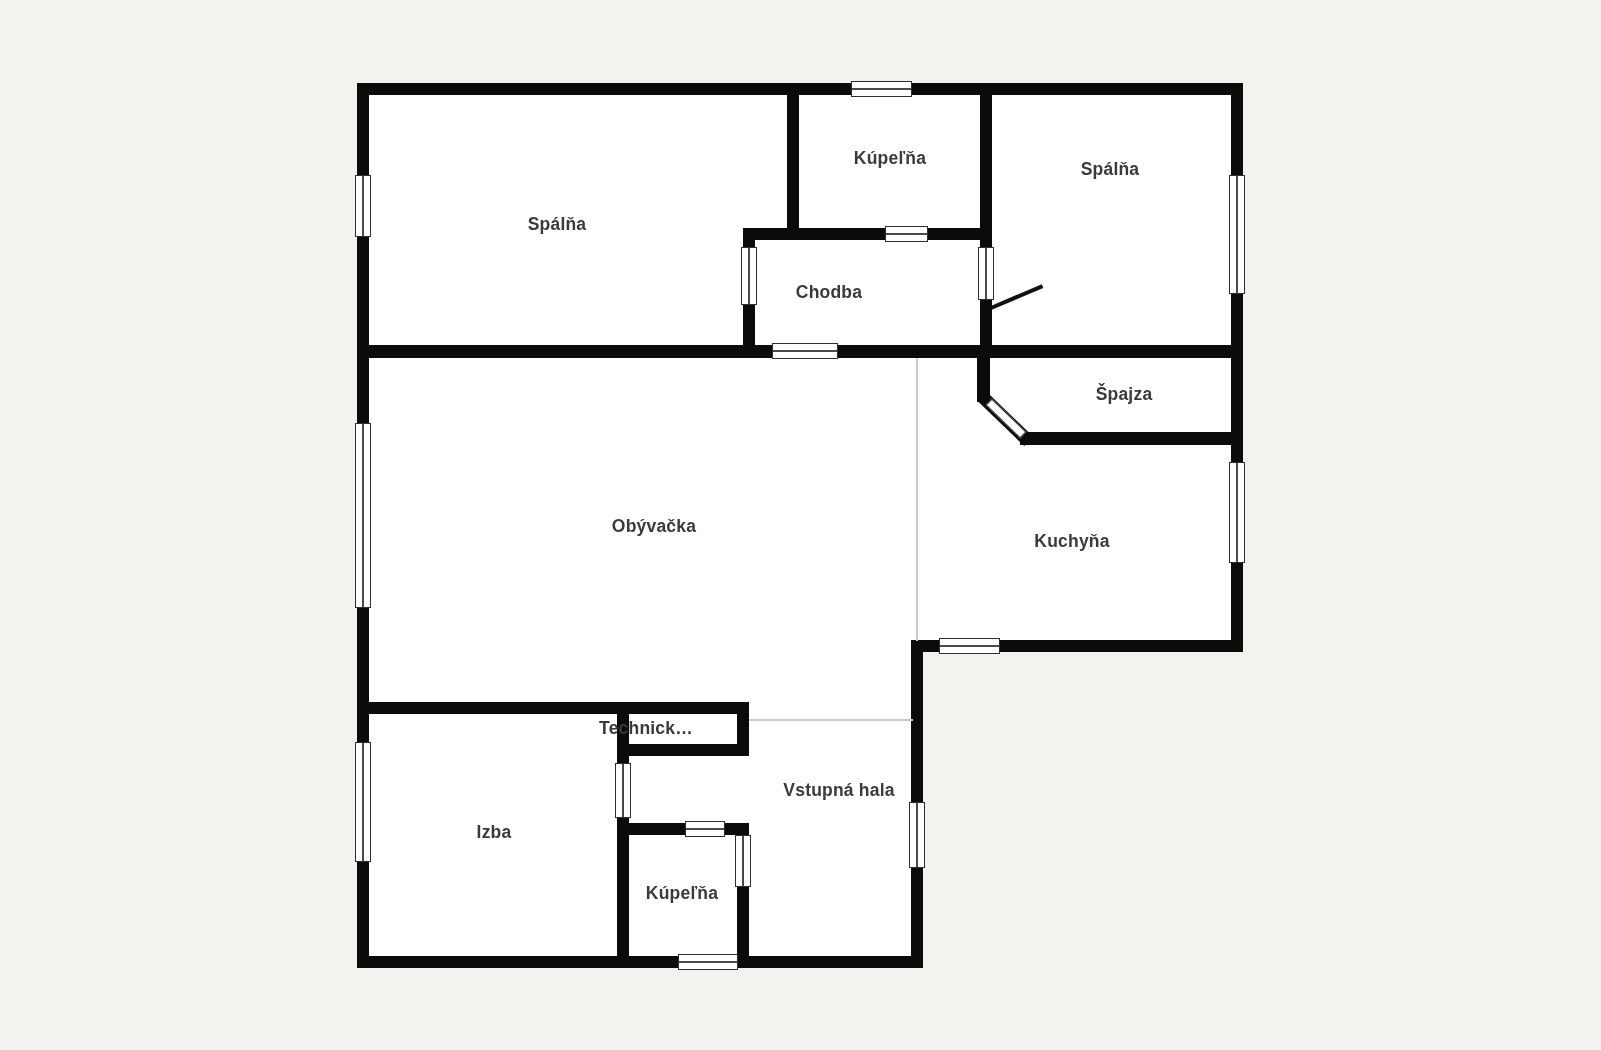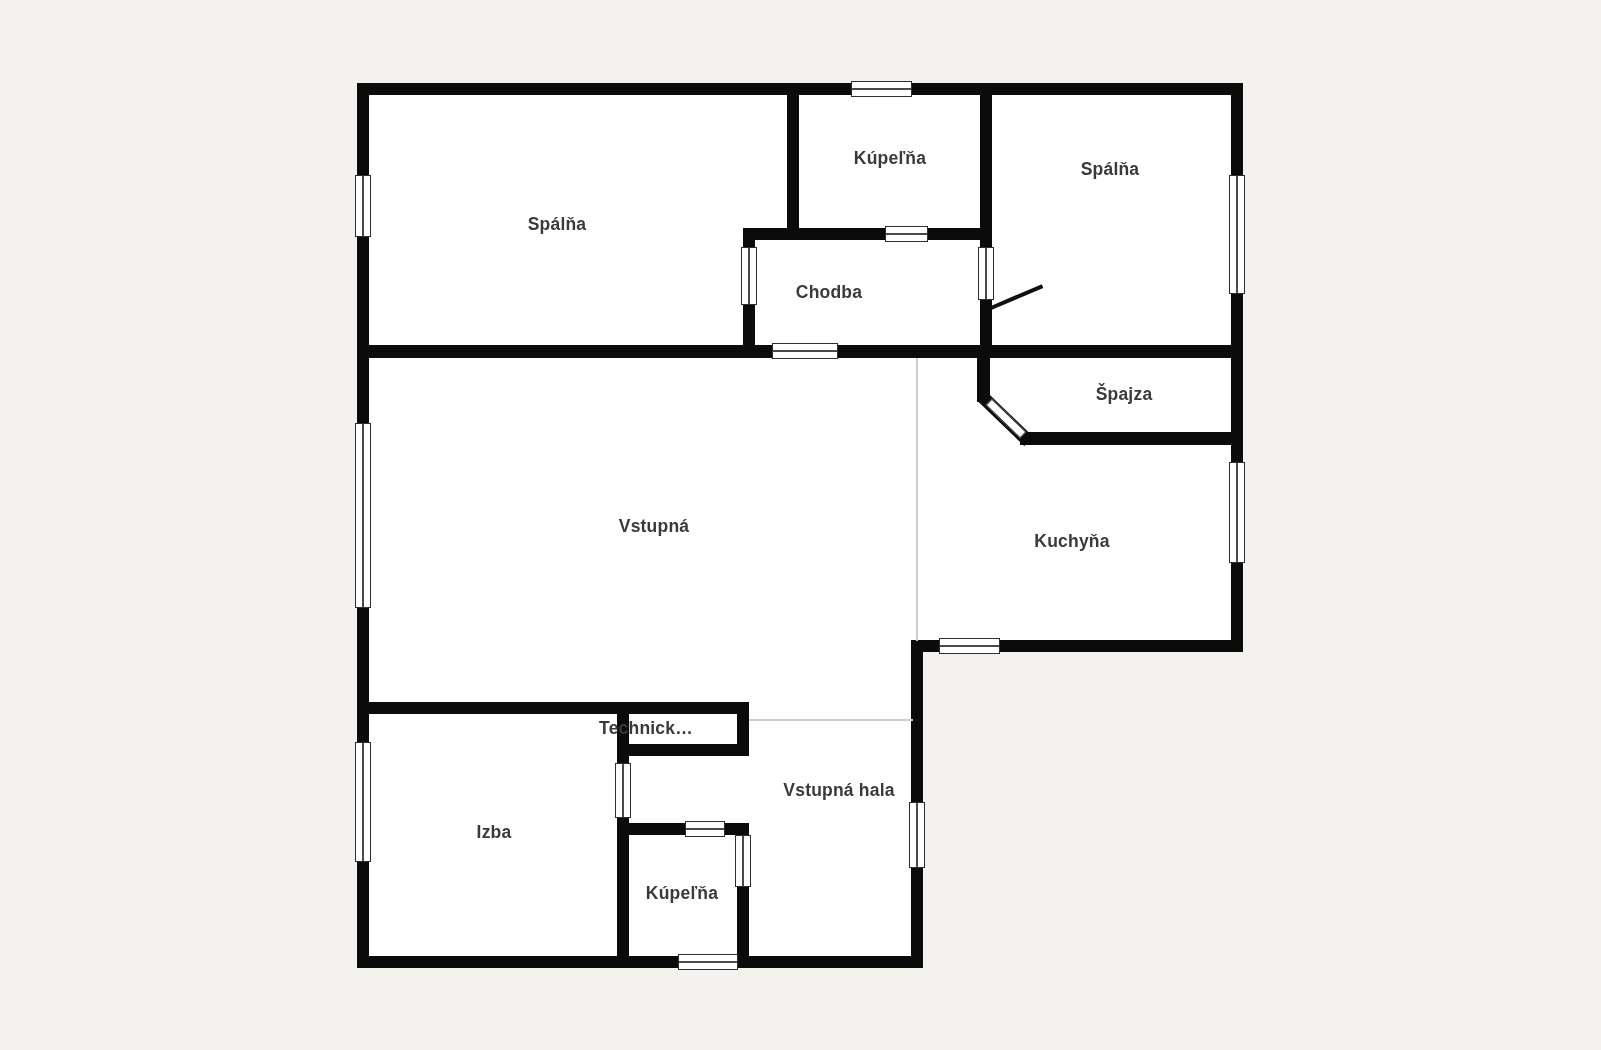--- a/index.html
+++ b/index.html
@@ -85,20 +85,20 @@
   <div class="win v" style="left:735px;top:835px;width:16px;height:52px;"></div>
   <div class="win diag" style="left:982px;top:414px;width:48px;height:9px;"></div>
 
   <div class="door-leaf" style="left:991px;top:306px;width:56px;height:4px;transform:rotate(-23deg);"></div>
 
   <div class="room-label" style="left:557px;top:224px;">Spálňa</div>
   <div class="room-label" style="left:890px;top:158px;">Kúpeľňa</div>
   <div class="room-label" style="left:1110px;top:169px;">Spálňa</div>
   <div class="room-label" style="left:829px;top:292px;">Chodba</div>
   <div class="room-label" style="left:1124px;top:394px;">Špajza</div>
-  <div class="room-label" style="left:654px;top:526px;">Vstupná</div>
+  <div class="room-label" style="left:654px;top:526px;">Obývačka</div>
   <div class="room-label" style="left:1072px;top:541px;text-align:center;">Kuchyňa</div>
   <div class="room-label" style="left:494px;top:832px;">Izba</div>
   <div class="room-label" style="left:646px;top:728px;">Technick…</div>
   <div class="room-label" style="left:825px;top:790px;margin-left:14px;">Vstupná hala</div>
   <div class="room-label" style="left:682px;top:893px;">Kúpeľňa</div>
 
 </div>
 
 </body></html>

